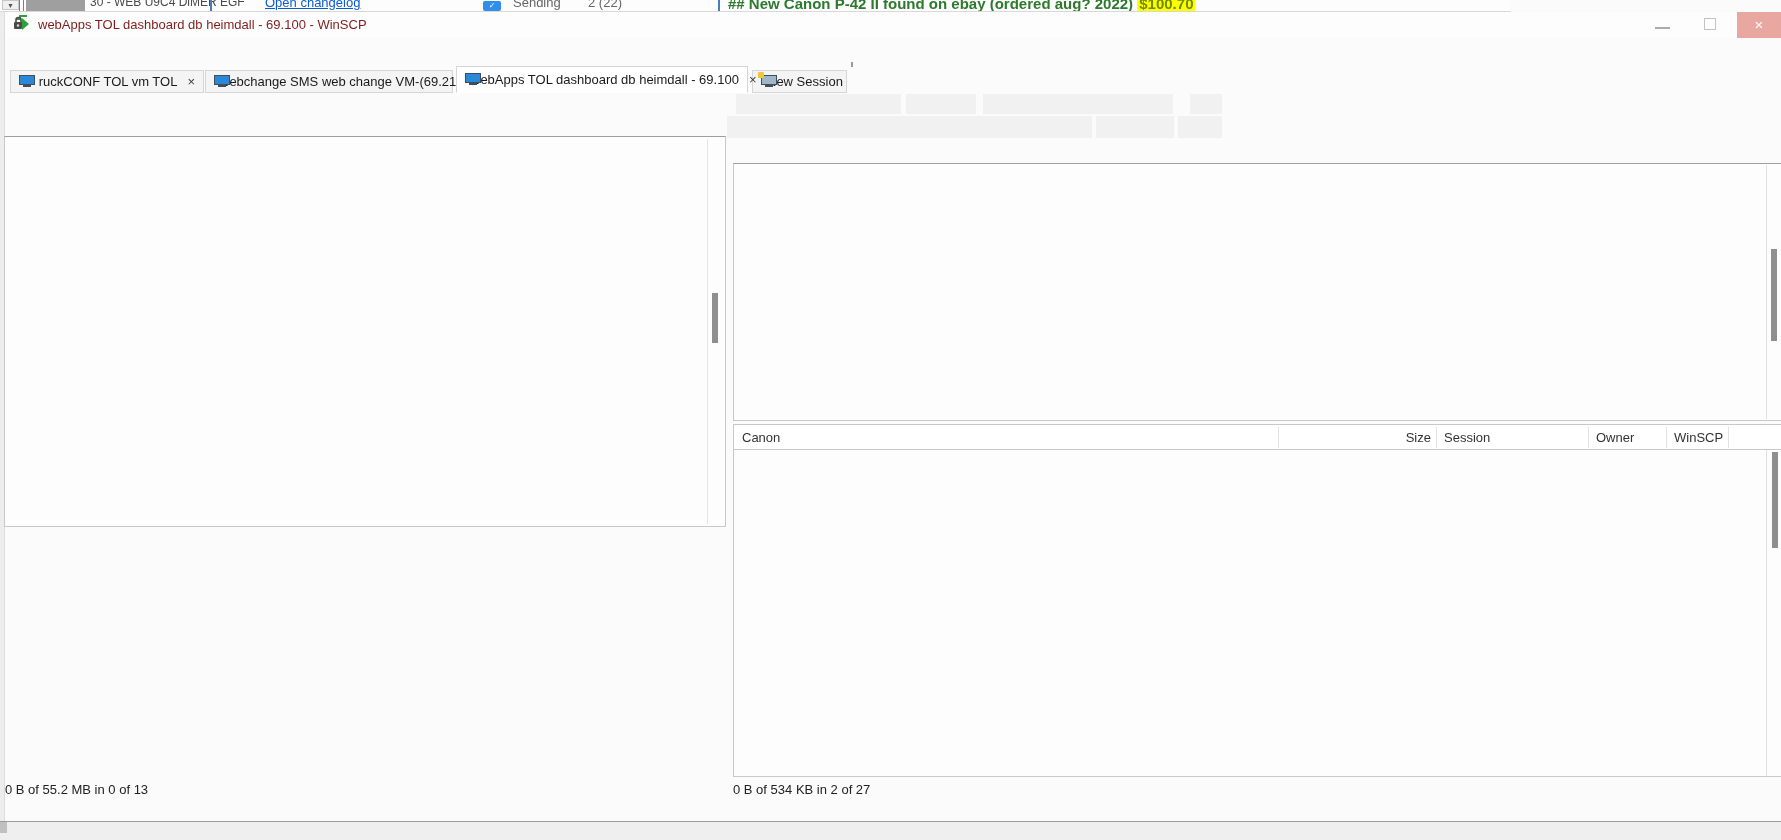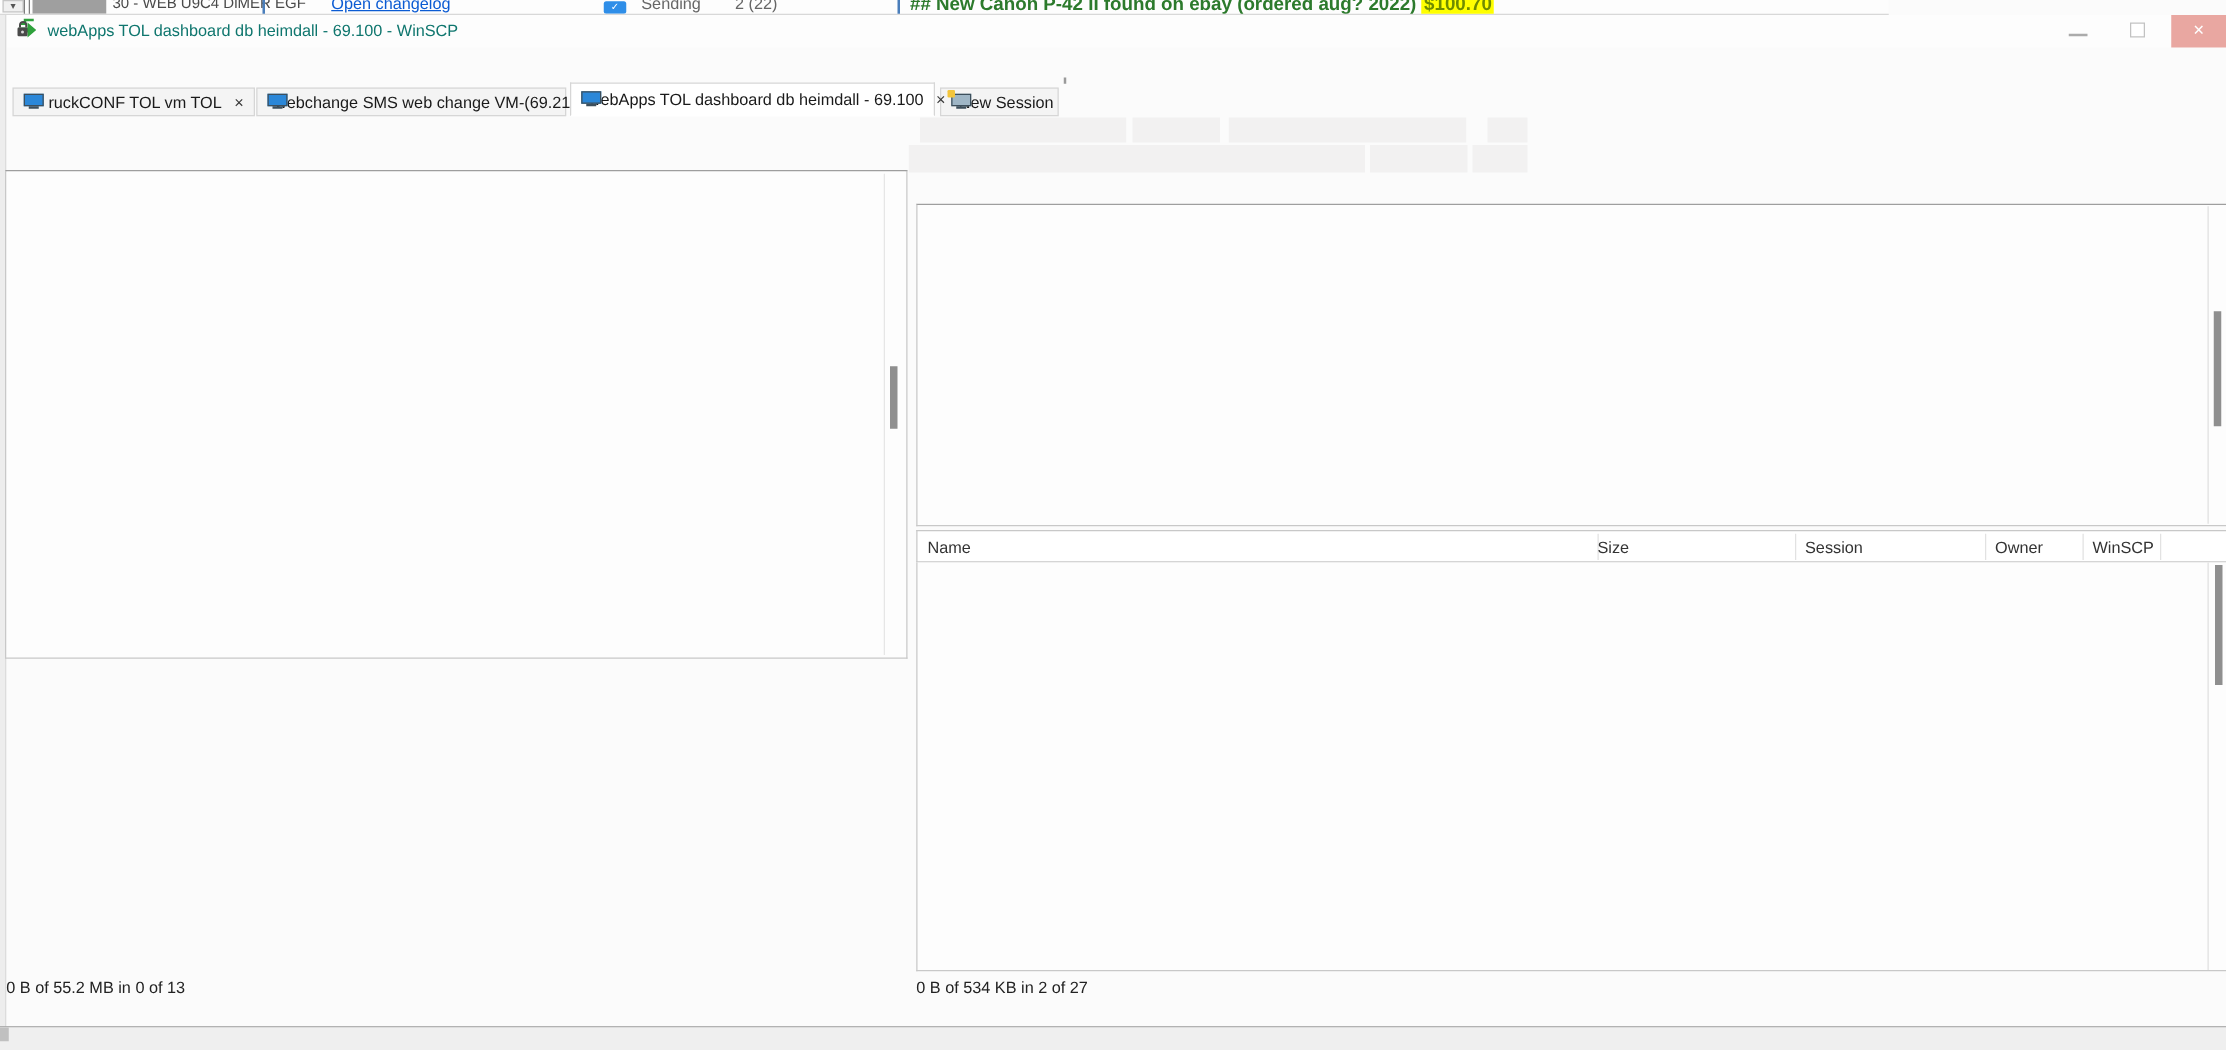--- a/index.html
+++ b/index.html
@@ -18,21 +18,21 @@
   #bd-link { left:265px; font-size:13px; color:#0b5bd3; text-decoration:underline; }
   #bd-check { left:483px; top:1px; width:18px; height:10px; background:#2f8ee8; border-radius:2px; color:#fff; font-size:8px; text-align:center; line-height:10px; }
   #bd-sending { left:513px; font-size:13px; color:#666; }
   #bd-count { left:588px; font-size:13px; color:#666; }
   #bd-note { left:728px; font-size:15px; font-weight:600; color:#2c7a2c; }
   #bd-price { background:#ffff00; color:#6f8c00; padding:0 2px; }
 
   
   #titlebar { left:0; top:12px; width:1781px; height:26px; background:#fdfdfd; }
   #app-icon { left:12px; top:2px; width:19px; height:19px; }
-  #title-text { left:38px; top:5px; font-size:13px; color:#0f766e; white-space:nowrap; }
+  #title-text { left:38px; top:5px; font-size:13px; color:#7f1d1d; white-space:nowrap; }
   #btn-min { left:1640px; top:0; width:48px; height:26px; }
   #btn-min .bar { position:absolute; left:15px; top:15px; width:15px; height:2px; background:#ababab; }
   #btn-max { left:1692px; top:0; width:46px; height:26px; }
   #btn-max .box { position:absolute; left:12px; top:6px; width:12px; height:12px; border:1px solid #c2c2c2; background:#fff; }
   #btn-close { left:1737px; top:0; width:44px; height:26px; background:#e9a7a1; color:#fff; font-size:15px; text-align:center; line-height:26px; }
 
   
   #left-strip { left:0; top:12px; width:5px; height:809px; background:#ededed; border-right:1px solid #dcdcdc; }
   #corner-square { left:0; top:822px; width:7px; height:11px; background:#c0c0c0; }
 
@@ -159,23 +159,23 @@
     </div>
   </div>
 
   <div id="remote-top" class="abs">
     <div id="remote-top-track">
       <div id="remote-top-thumb"></div>
     </div>
   </div>
 
   <div id="remote-header" class="abs">
-    <div class="hdr-label" style="left:8px;">Name</div>
+    <div class="hdr-label" style="left:8px;">Canon</div>
     <div class="hdr-sep" style="left:544px;"></div>
-    <div class="hdr-label" style="left:544px; width:153px; ">Size</div>
+    <div class="hdr-label" style="left:544px; width:153px; text-align:right;">Size</div>
     <div class="hdr-sep" style="left:702px;"></div>
     <div class="hdr-label" style="left:710px;">Session</div>
     <div class="hdr-sep" style="left:854px;"></div>
     <div class="hdr-label" style="left:862px;">Owner</div>
     <div class="hdr-sep" style="left:932px;"></div>
     <div class="hdr-label" style="left:940px;">WinSCP</div>
     <div class="hdr-sep" style="left:994px;"></div>
   </div>
 
   <div id="remote-list" class="abs">

